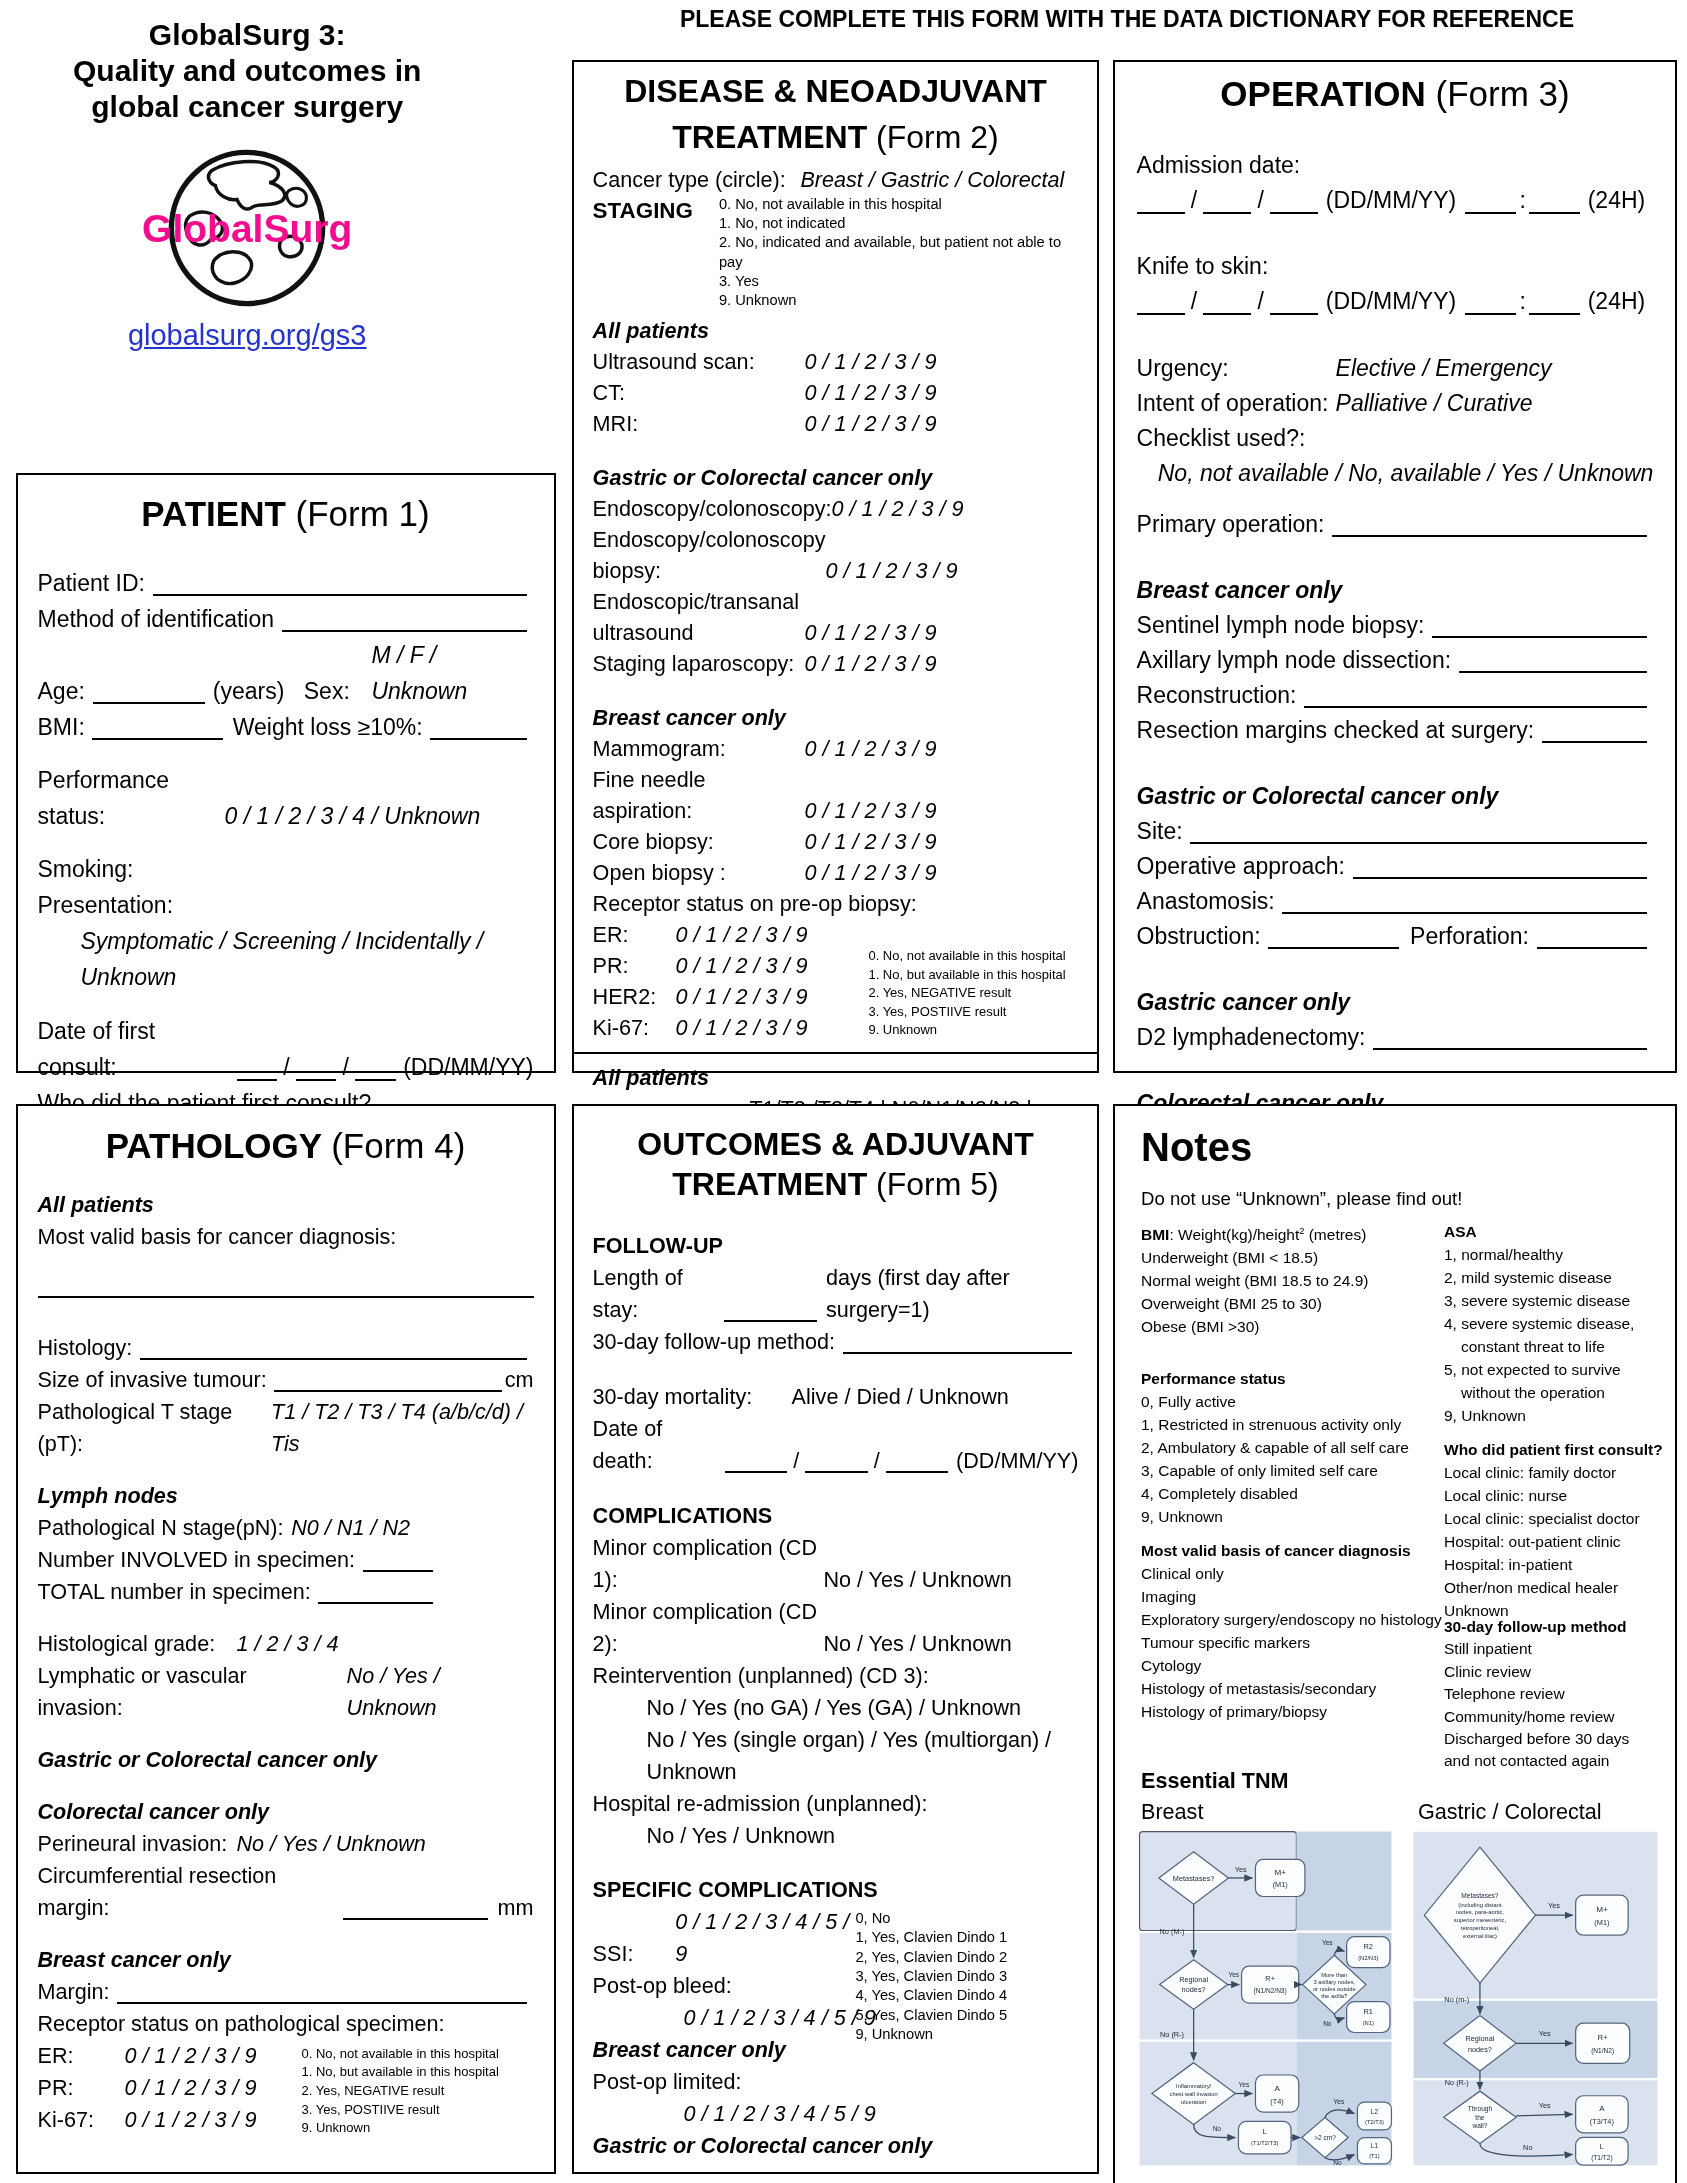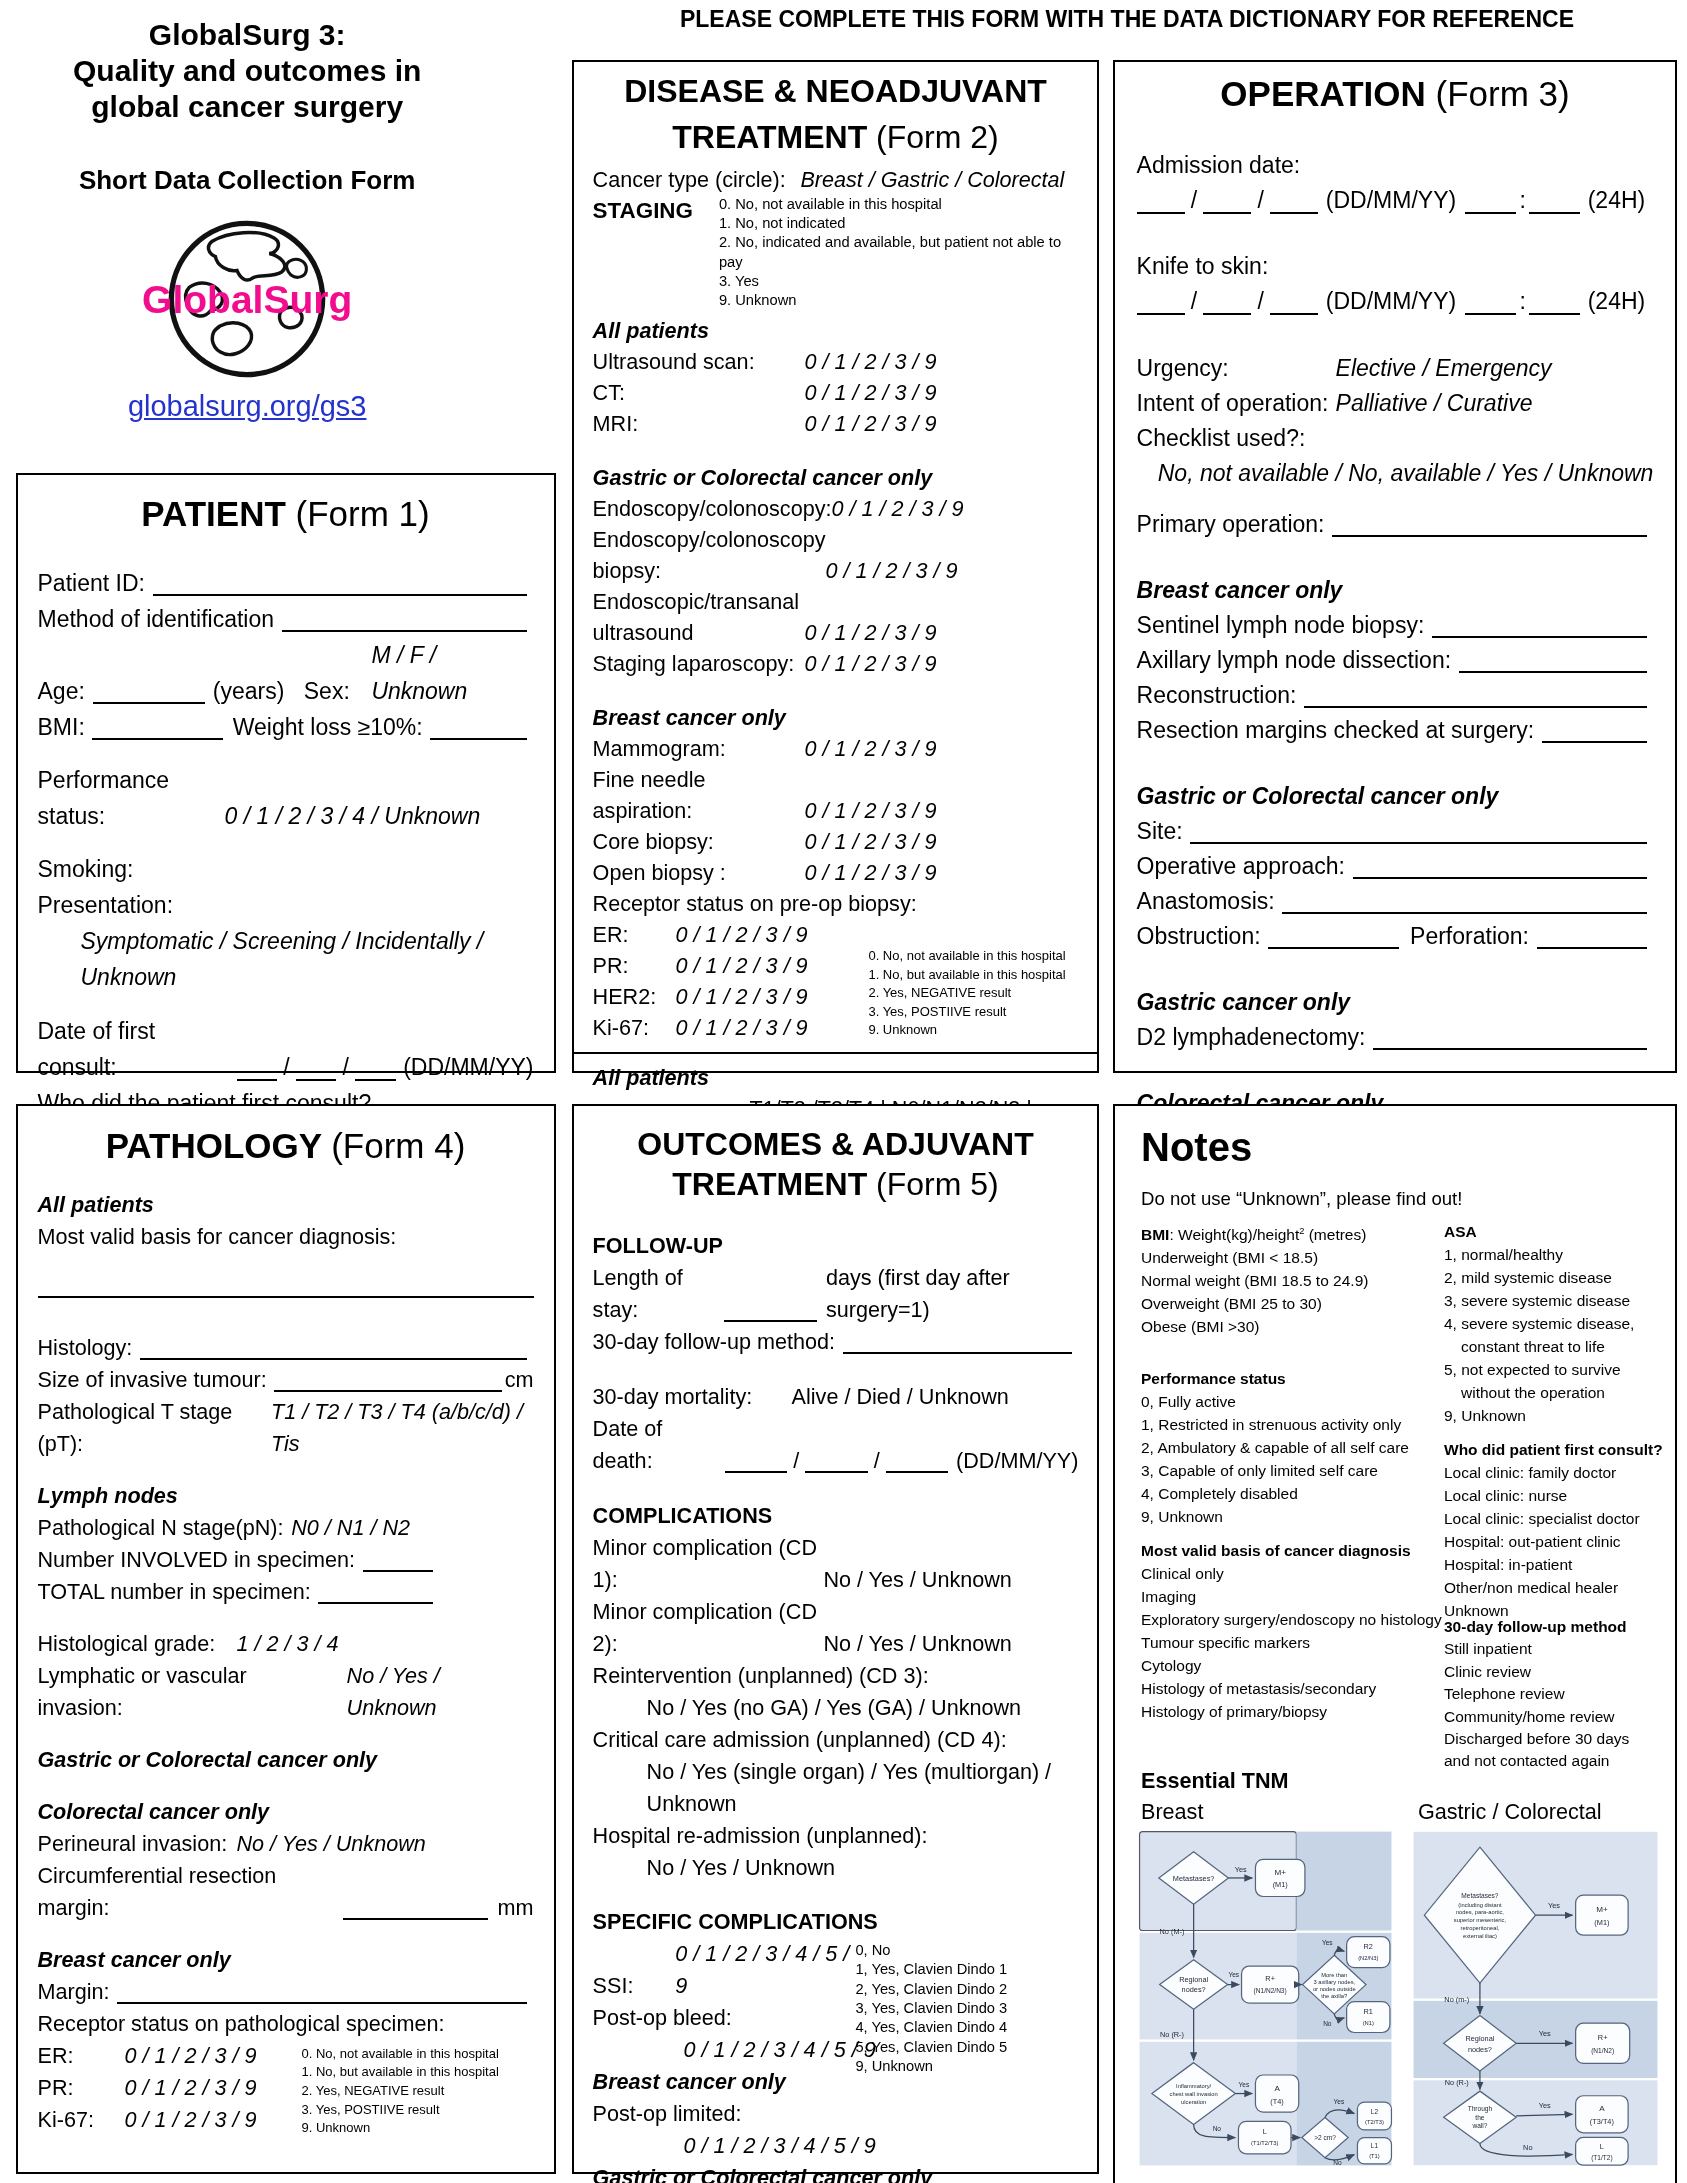--- a/index.html
+++ b/index.html
@@ -72,21 +72,20 @@
 </style>
 </head>
 <body>
 
 <div id="notice">PLEASE COMPLETE THIS FORM WITH THE DATA DICTIONARY FOR REFERENCE</div>
 
 <div id="masthead">
   <div class="t">GlobalSurg 3:</div>
   <div class="t">Quality and outcomes in</div>
   <div class="t">global cancer surgery</div>
-  <div class="st">Short Data Collection Form</div>
   <div id="logo-wrap">
     <svg width="162" height="162" viewBox="0 0 210 210">
       <circle cx="105" cy="105" r="98" fill="none" stroke="#111" stroke-width="7"></circle>
       <path d="M60,30 C80,18 120,14 140,26 C150,32 146,44 134,46 C150,50 160,62 150,70 C138,78 120,72 112,78 C104,84 96,78 92,68 C80,70 66,62 64,50 C54,46 52,36 60,30 Z" fill="none" stroke="#111" stroke-width="4.5"></path>
       <path d="M30,90 C44,80 62,84 70,96 C78,108 70,118 58,120 C48,132 34,128 28,114 C24,104 24,96 30,90 Z" fill="none" stroke="#111" stroke-width="4.5"></path>
       <path d="M70,140 C86,132 104,136 110,148 C114,160 104,172 90,176 C76,180 62,172 60,158 C60,148 62,146 70,140 Z" fill="none" stroke="#111" stroke-width="4.5"></path>
       <path d="M150,120 C160,112 172,116 176,126 C178,136 170,144 158,142 C148,140 144,128 150,120 Z" fill="none" stroke="#111" stroke-width="4.5"></path>
       <path d="M160,56 C170,50 182,56 182,66 C182,76 170,80 162,74 C156,68 154,60 160,56 Z" fill="none" stroke="#111" stroke-width="4"></path>
     </svg>
     <div id="logo-text">GlobalSurg</div>
@@ -484,21 +483,20 @@
   <div class="row">
       <span style="flex:1">Minor complication (CD 1):</span>
       <span style="width:255px">No  /  Yes  /  Unknown</span>
     </div>
   <div class="row">
       <span style="flex:1">Minor complication (CD 2):</span>
       <span style="width:255px">No  /  Yes  /  Unknown</span>
     </div>
   <div class="line">Reintervention (unplanned) (CD 3):</div>
   <div class="line" style="padding-left:54px">No / Yes (no GA)  /  Yes (GA)  /  Unknown</div>
-  <div class="line">Critical care admission (unplanned) (CD 4):</div>
   <div class="line" style="padding-left:54px">No / Yes (single organ) / Yes (multiorgan) / Unknown</div>
   <div class="line">Hospital re-admission (unplanned):</div>
   <div class="line" style="padding-left:54px">No  /  Yes  /  Unknown</div>
   <div style="height:21.6px"></div>
   <div class="line b">SPECIFIC COMPLICATIONS</div>
   <div style="position:relative">
     <div class="leg" style="position:absolute;right:0;top:3.1px;width:223px">
       <div>0, No</div>
       <div>1, Yes, Clavien Dindo 1</div>
       <div>2, Yes, Clavien Dindo 2</div>

